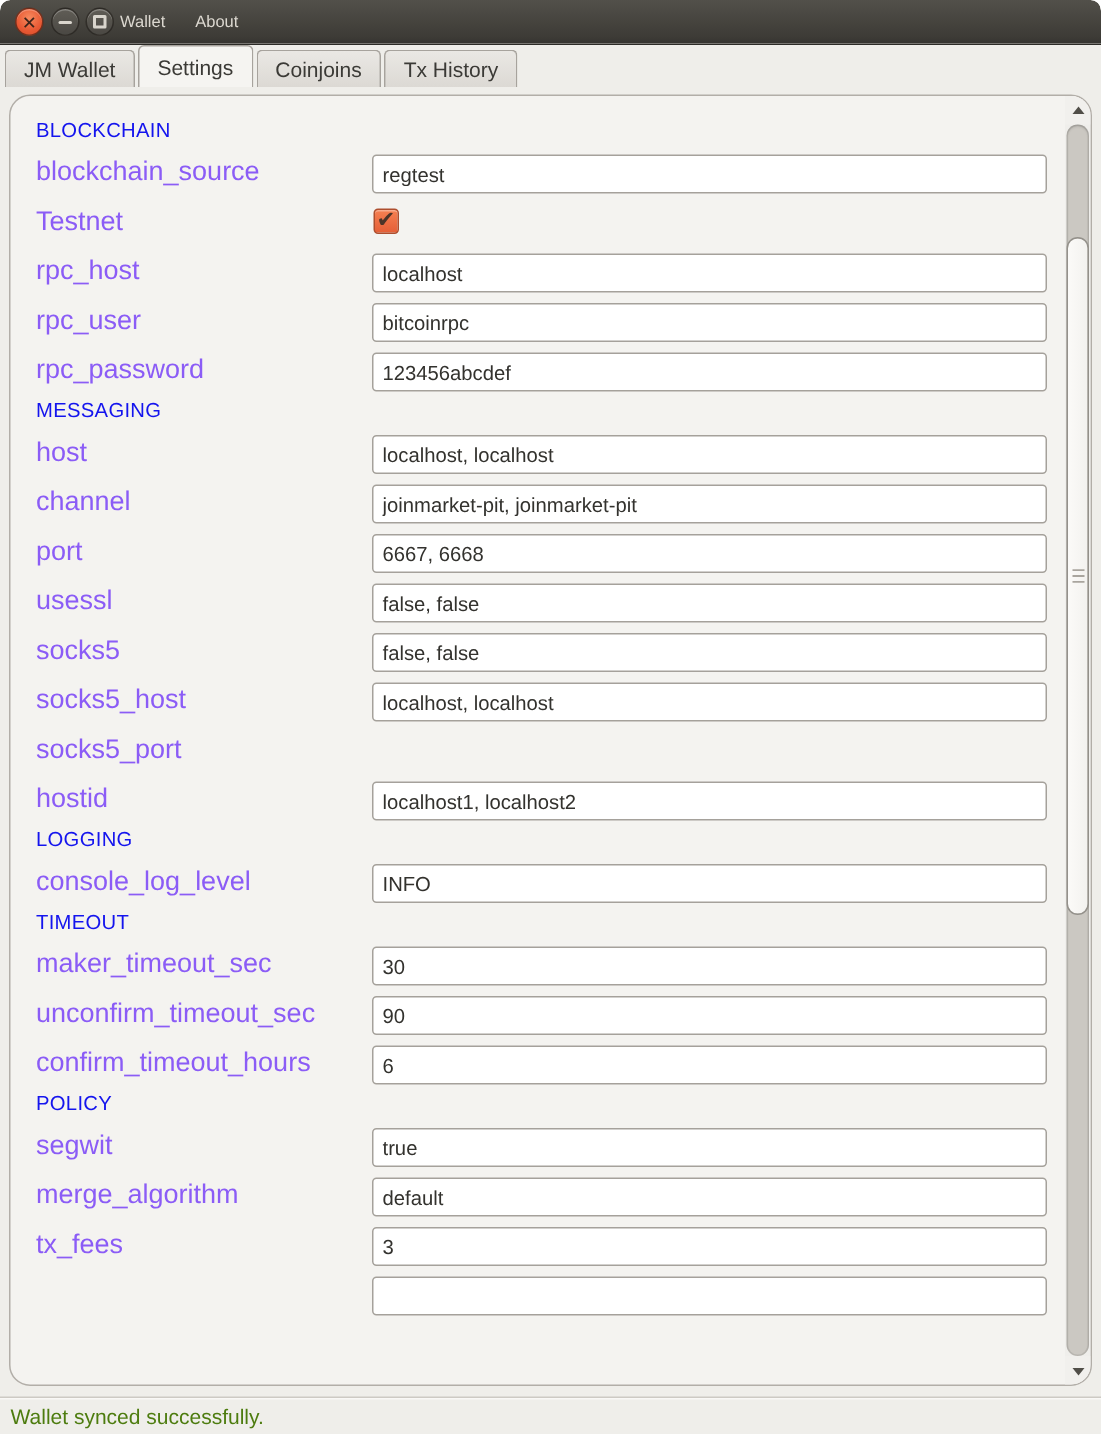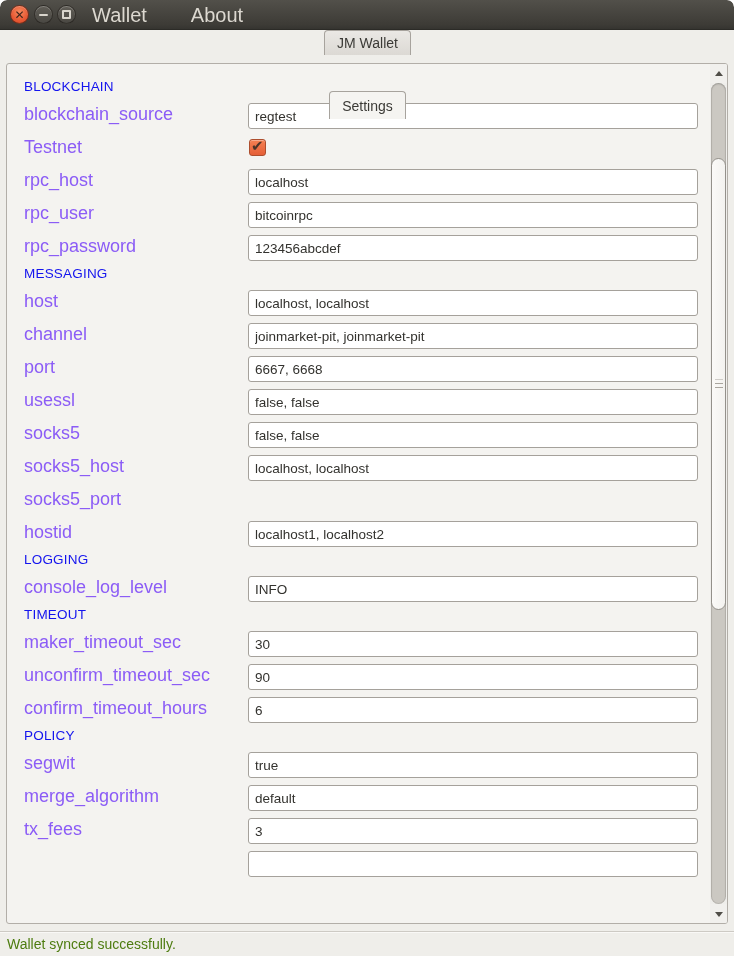--- a/index.html
+++ b/index.html
@@ -34,47 +34,47 @@
   }
   .glyph-min {
     position:absolute; left:4px; top:8px; width:9px; height:2px; background:#d9d5cd; border-radius:1px;
   }
   .glyph-max {
     position:absolute; left:4px; top:4px; width:9px; height:9px;
     border:2px solid #d9d5cd; border-radius:1px;
   }
   .menubar { position:absolute; left:72px; top:0; height:30px; display:flex; align-items:center; gap:4px; }
   .menu-item {
-    color:#dcd8d0; font-size:20px; padding:0 20px; height:30px; line-height:30px; cursor:default;
+    color:#dcd8d0; font-size:11px; padding:0 8px; height:30px; line-height:30px; cursor:default;
   }
 
   
   .tabbar {
     position:absolute; left:0; top:30px; width:734px; height:28px;
-    display:flex; align-items:center; padding-left:3px;flex-direction:column;
+    display:flex; align-items:flex-end; padding-left:3px;
   }
   .tab {
     height:25px; padding:0 12px; margin-right:2px;
     background:linear-gradient(#eae8e4, #dcd9d4);
     border:1px solid #a7a39d; border-bottom:none;
     border-radius:4px 4px 0 0;
     font-size:14px; color:#3b3a36; line-height:24px; cursor:default;
     white-space:nowrap;
   }
   .tab.active {
     height:28px; line-height:28px;
     background:#f5f4f1;
     position:relative; z-index:3;margin-top:36px;
   }
 
   
   .pane { position:absolute; left:0; top:58px; width:734px; height:873px; background:#efeeea; }
   .scrollframe {
     position:absolute; left:6px; top:5px; width:722px; height:861px;
-    border:1px solid #b2aea8; border-radius:3px; background:#f4f3f0; overflow:hidden;
+    border:1px solid #b2aea8; border-radius:14px; background:#f4f3f0; overflow:hidden;
   }
   .form { position:absolute; left:0; top:0; right:17px; padding-top:12px; }
   .section-title {
     height:22px; line-height:22px; padding-left:17px;
     font-size:13.5px; color:#1414ee; letter-spacing:0.2px;
   }
   .frow { position:relative; height:33px; }
   .frow .flabel {
     position:absolute; left:17px; top:0; height:33px; line-height:33px;
     font-size:18px; color:#8b5cf6;

